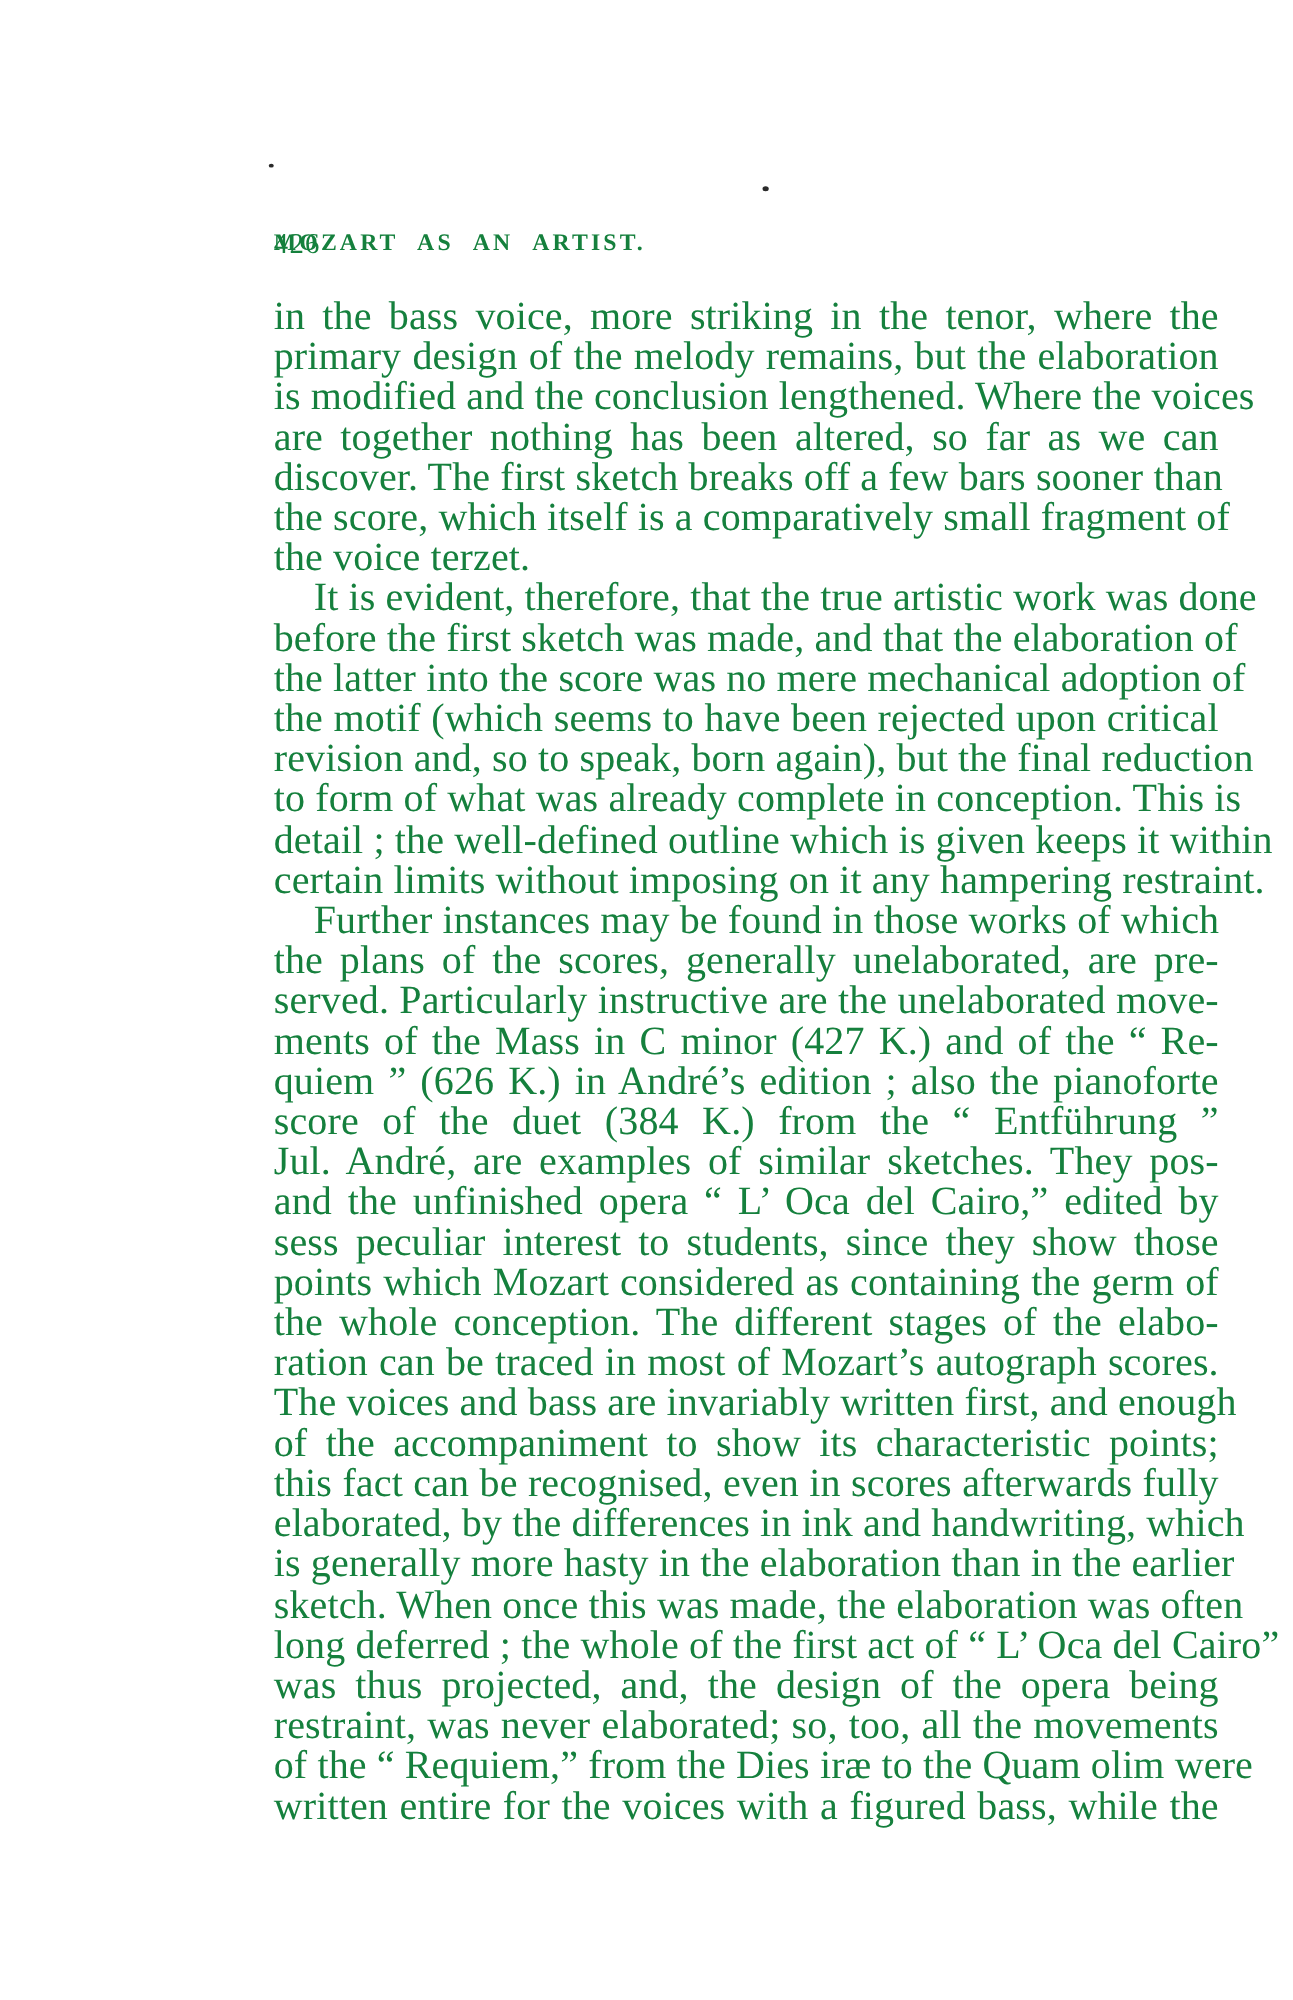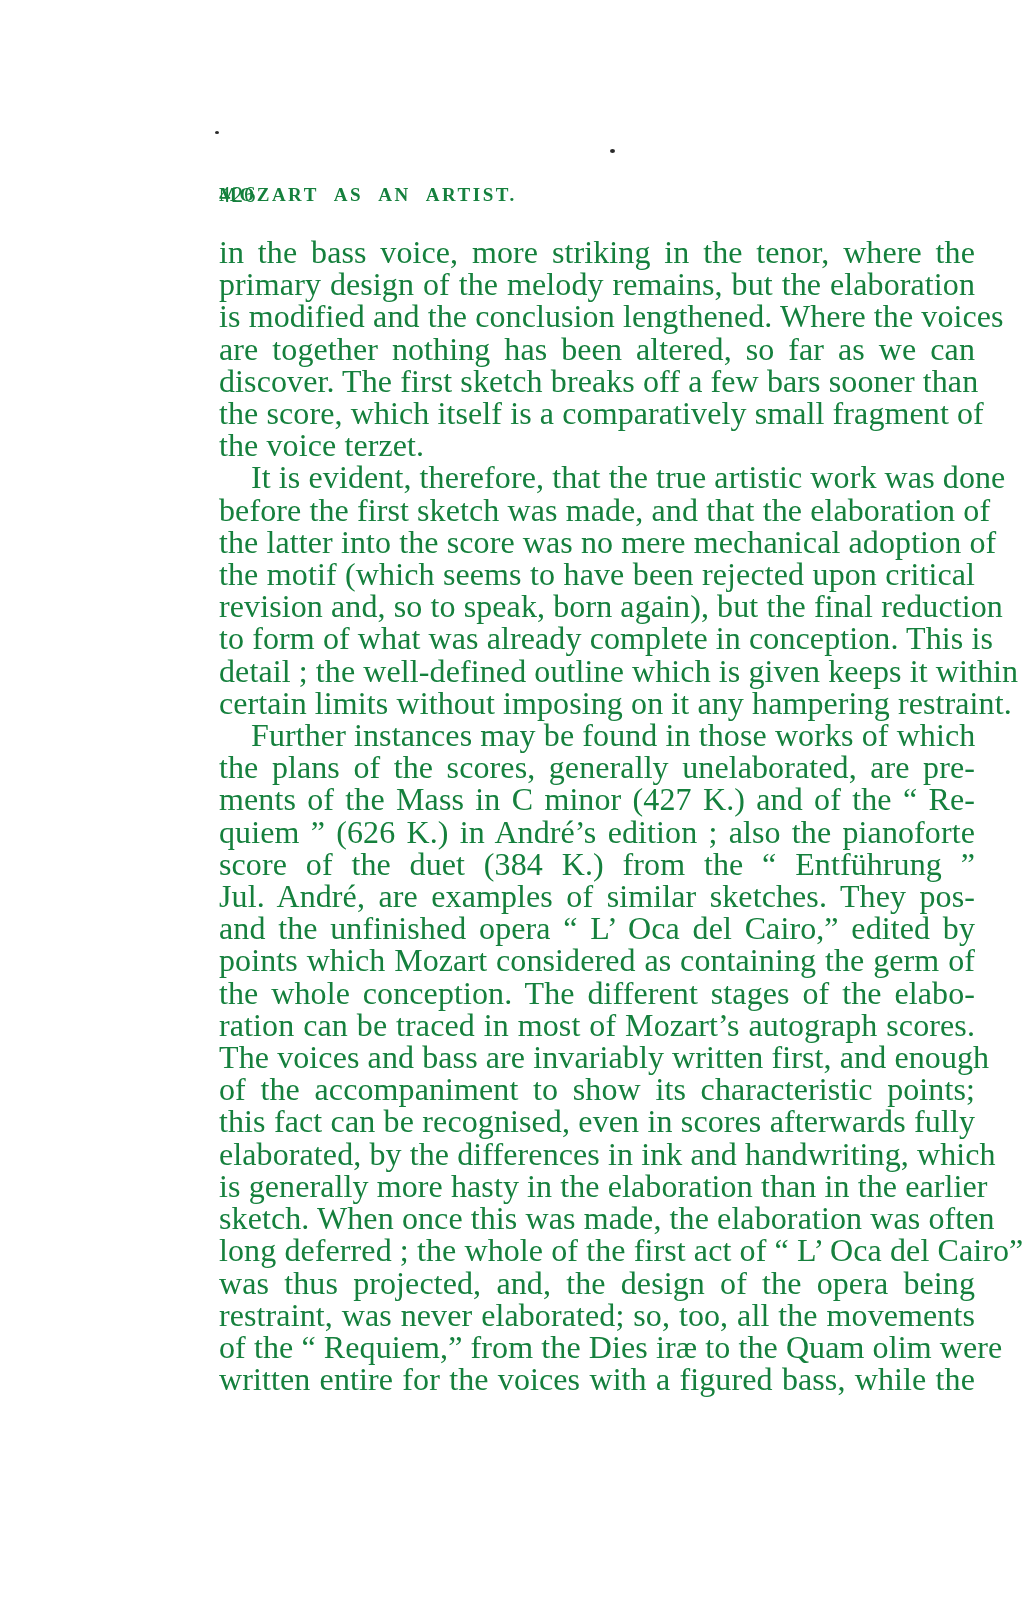--- a/index.html
+++ b/index.html
@@ -96,25 +96,27 @@
         <div class="line">the latter into the score was no mere mechanical adoption of</div>
         <div class="line">the motif (which seems to have been rejected upon critical</div>
         <div class="line">revision and, so to speak, born again), but the final reduction</div>
         <div class="line">to form of what was already complete in conception. This is</div>
         <div class="line">detail ; the well-defined outline which is given keeps it within</div>
         <div class="line">certain limits without imposing on it any hampering restraint.</div>
       </div>
       <div class="para indent">
         <div class="line">Further instances may be found in those works of which</div>
         <div class="line">the plans of the scores, generally unelaborated, are pre-</div>
+        <div class="line">served. Particularly instructive are the unelaborated move-</div>
         <div class="line">ments of the Mass in C minor (427 K.) and of the “ Re-</div>
         <div class="line">quiem ” (626 K.) in André’s edition ; also the pianoforte</div>
         <div class="line">score of the duet (384 K.) from the “ Entführung ”</div>
         <div class="line">Jul. André, are examples of similar sketches. They pos-</div>
         <div class="line">and the unfinished opera “ L’ Oca del Cairo,” edited by</div>
+        <div class="line">sess peculiar interest to students, since they show those</div>
         <div class="line">points which Mozart considered as containing the germ of</div>
         <div class="line">the whole conception. The different stages of the elabo-</div>
         <div class="line">ration can be traced in most of Mozart’s autograph scores.</div>
         <div class="line">The voices and bass are invariably written first, and enough</div>
         <div class="line">of the accompaniment to show its characteristic points;</div>
         <div class="line">this fact can be recognised, even in scores afterwards fully</div>
         <div class="line">elaborated, by the differences in ink and handwriting, which</div>
         <div class="line">is generally more hasty in the elaboration than in the earlier</div>
         <div class="line">sketch. When once this was made, the elaboration was often</div>
         <div class="line">long deferred ; the whole of the first act of “ L’ Oca del Cairo”</div>

